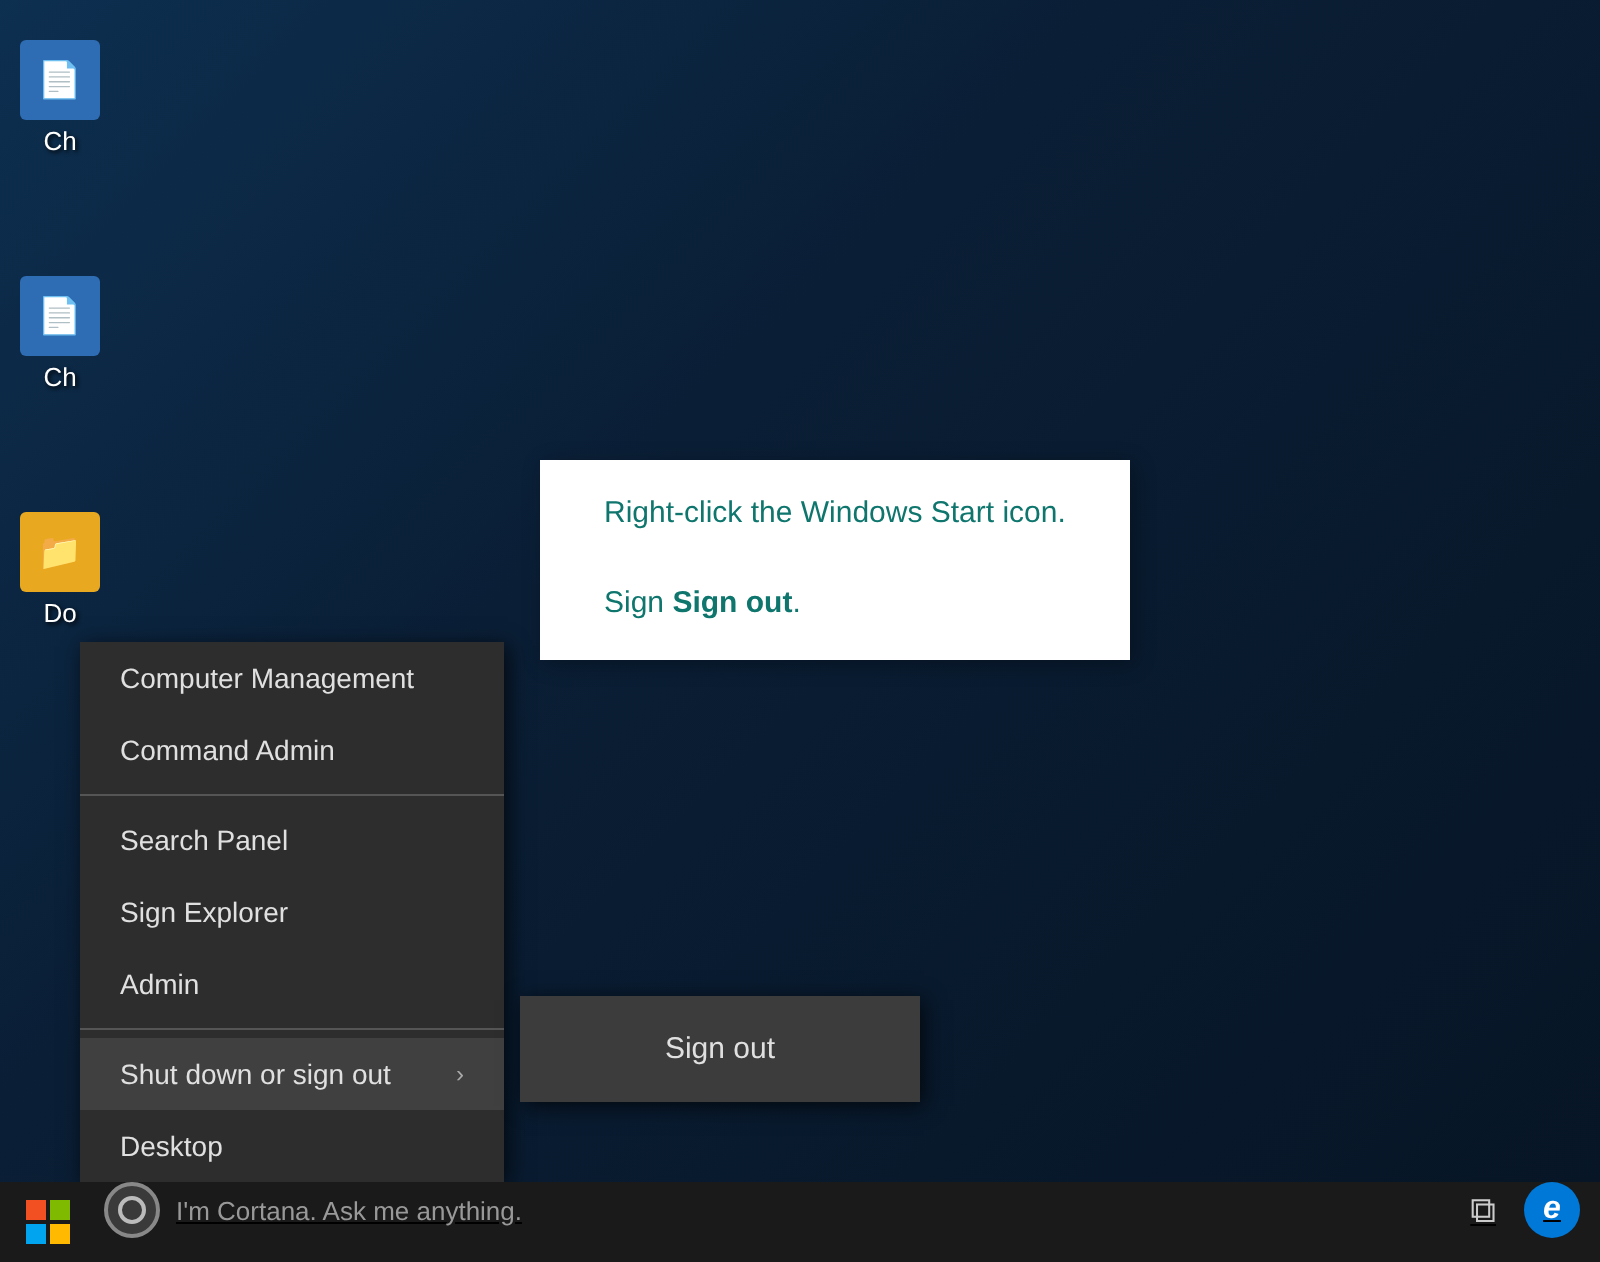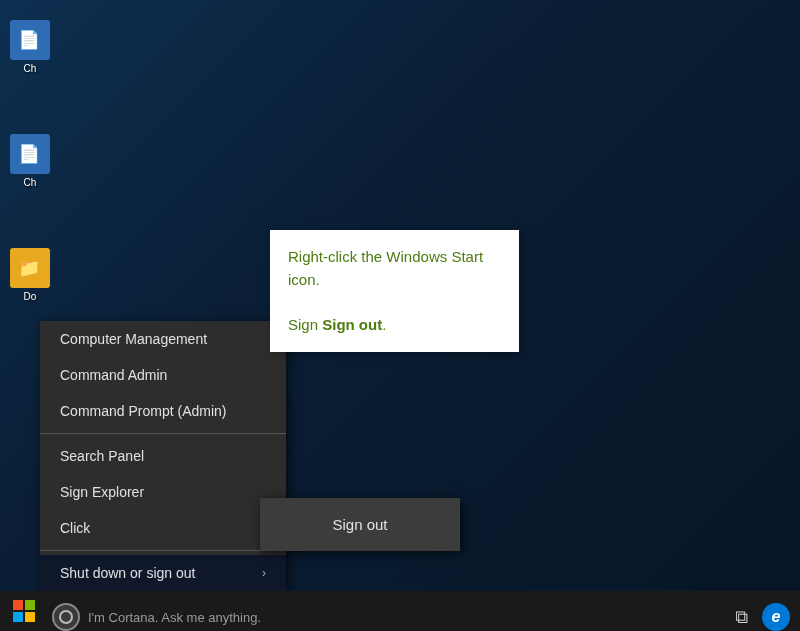--- a/index.html
+++ b/index.html
@@ -46,51 +46,51 @@
       background: #3a6ea5;
       border-radius: 3px;
       display: flex;
       align-items: center;
       justify-content: center;
       font-size: 22px;
       color: white;
     }
 
     .desktop-icon-label {
-      font-size: 10px;
+      font-size: 13px;
       color: white;
       text-align: center;
       margin-top: 3px;
       text-shadow: 1px 1px 2px #000;
     }
 
     
     .context-menu {
       position: absolute;
       bottom: 40px;
       left: 40px;
-      width: 246px;
+      width: 212px;
       background: #2d2d2d;
       color: #e0e0e0;
       font-size: 14px;
       z-index: 100;
       box-shadow: 2px 2px 10px rgba(0,0,0,0.7);
     }
 
     .menu-item {
       padding: 10px 20px;
       cursor: pointer;
       white-space: nowrap;
       display: flex;
       align-items: center;
       justify-content: space-between;
     }
 
     .menu-item.active {
-      background: #0f172a;
+      background: #404040;
     }
 
     .menu-divider {
       border: none;
       border-top: 1px solid #555;
       margin: 4px 0;
     }
 
     .menu-item .arrow {
       font-size: 12px;
@@ -114,45 +114,46 @@
       font-size: 15px;
       cursor: pointer;
       text-align: center;
     }
 
     
     .tooltip-box {
       position: absolute;
       left: 270px;
       top: 230px;
-      width: 249px;
+      width: 295px;
       background: white;
-      color: #4d7c0f;
+      color: #0f766e;
       font-size: 15px;
       line-height: 1.5;
-      padding: 16px 18px;
+      padding: 16px 32px;
       box-shadow: 2px 2px 10px rgba(0,0,0,0.3);
       z-index: 200;
     }
 
     .tooltip-box strong {
       font-weight: 700;
     }
 
     
     .taskbar {
       position: absolute;
       bottom: 0;
       left: 0;
       width: 100%;
       height: 40px;
       background: #1a1a1a;
       display: flex;
-      align-items: flex-end;
+      align-items: flex-start;
       z-index: 300;
+      text-decoration: underline;
     }
 
     .start-button {
       width: 48px;
       height: 40px;
       display: flex;
       align-items: center;
       justify-content: center;
       background: transparent;
       cursor: pointer;
@@ -273,37 +274,37 @@
     </div>
   </div>
 
   <div class="context-menu">
     <div class="menu-item">
       <span>Computer Management</span>
     </div>
     <div class="menu-item">
       <span>Command Admin</span>
     </div>
-    <div class="menu-item">
-      <span>Command Prompt (Admin)</span>
-    </div>
     <hr class="menu-divider">
     <div class="menu-item">
       <span>Search Panel</span>
     </div>
     <div class="menu-item">
       <span>Sign Explorer</span>
     </div>
     <div class="menu-item">
-      <span>Click</span>
+      <span>Admin</span>
     </div>
     <hr class="menu-divider">
     <div class="menu-item active">
       <span>Shut down or sign out</span>
       <span class="arrow">›</span>
+    </div>
+    <div class="menu-item">
+      <span>Desktop</span>
     </div>
   </div>
 
   <div class="submenu">
     <div class="submenu-item">
       <span>Sign out</span>
     </div>
   </div>
 
   <div class="tooltip-box">

